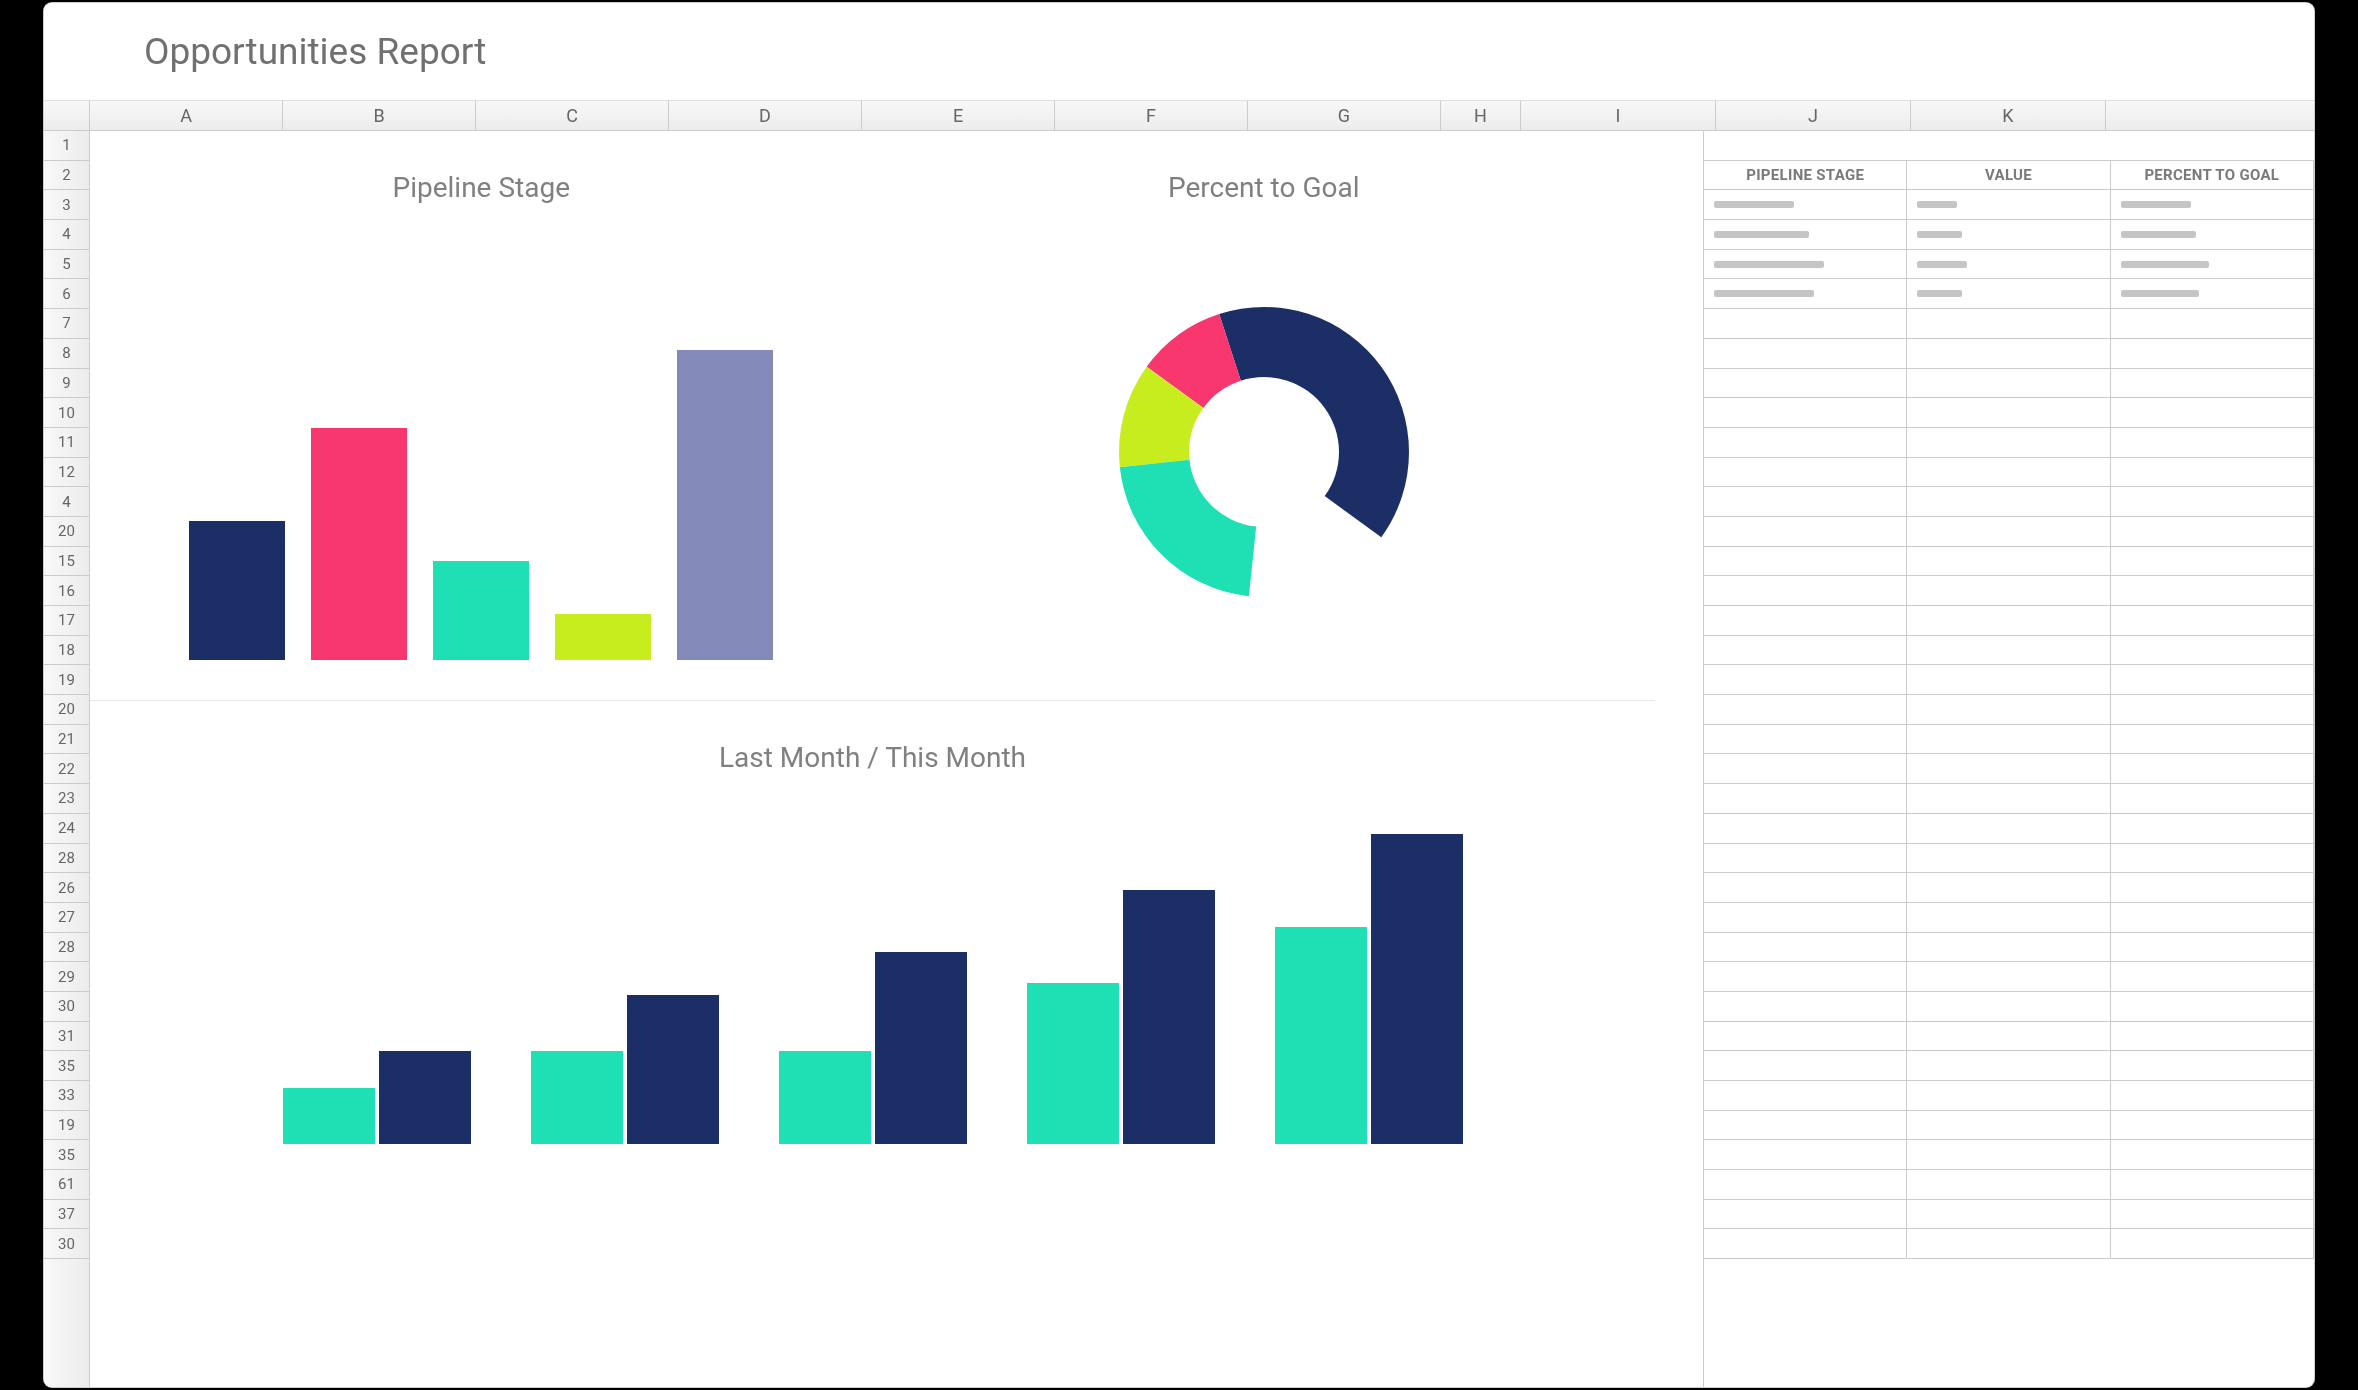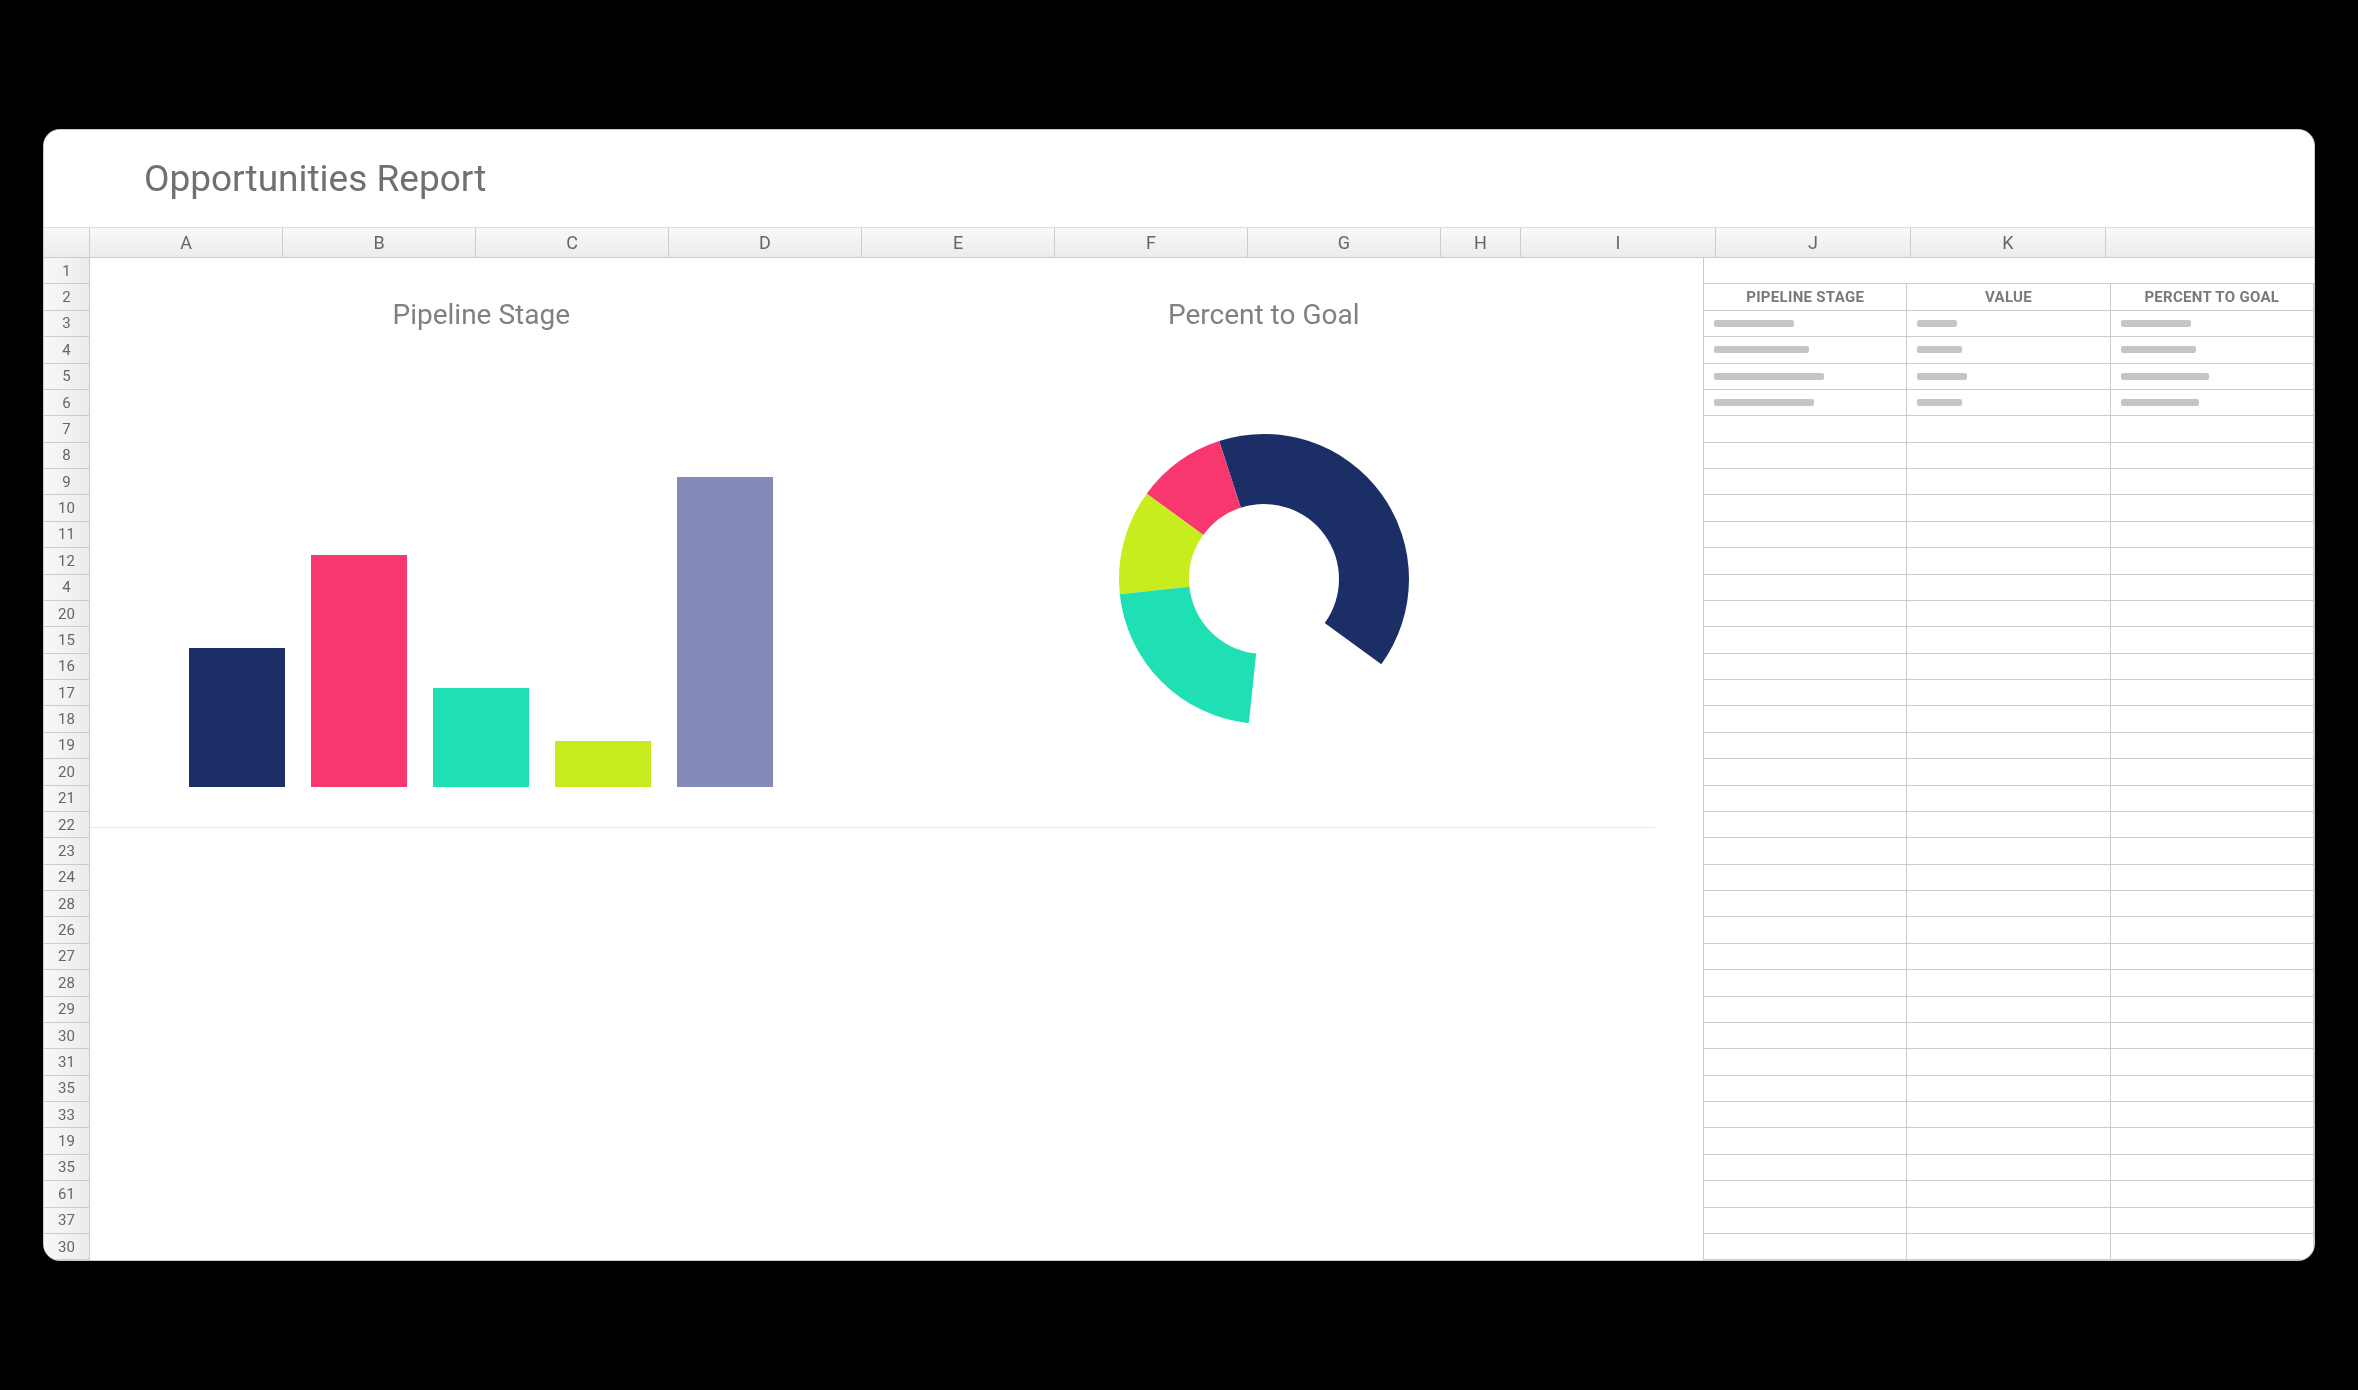--- a/index.html
+++ b/index.html
@@ -8,22 +8,22 @@
     background: #000;
     width: 2358px;
     height: 1390px;
     display: flex;
     align-items: center;
     justify-content: center;
   }
   .sheet-window {
     background: #fff;
     width: 2270px;
-    height: 1130px;
-    border-radius: 16px;
+    height: 1384px;
+    border-radius: 8px;
     overflow: hidden;
     box-shadow: 0 0 0 1px #ccc;
     display: flex;
     flex-direction: column;
   }
   .title-bar {
     height: 98px;
     display: flex;
     align-items: center;
     padding-left: 100px;
@@ -277,20 +277,45 @@
                   <path d="M 120.19253581563264 27.096805137202722 A 145 145 0 0 1 282.3074641843674 250.2288615824086 L 225.67627457812105 209.0838939219355 A 75 75 0 0 0 141.82372542187895 93.67076127786348 Z" fill="#1b2e66"></path>
                   <path d="M 47.69253581563264 79.77113841759137 A 145 145 0 0 1 120.19253581563264 27.096805137202722 L 141.82372542187895 93.67076127786348 A 75 75 0 0 0 104.32372542187895 120.9161060780645 Z" fill="#f7376e"></path>
                   <path d="M 20.79432517160035 180.15662717380968 A 145 145 0 0 1 47.69253581563264 79.77113841759137 L 104.32372542187895 120.9161060780645 A 75 75 0 0 0 90.41085784737949 172.83963474507397 Z" fill="#c7ed1f"></path>
                   <path d="M 149.84337282619026 309.20567482839965 A 145 145 0 0 1 20.79432517160035 180.15662717380968 L 90.41085784737949 172.83963474507397 A 75 75 0 0 0 157.160365254926 239.58914215262052 Z" fill="#1fdfb4"></path>
                 </svg>
             </div>
           </div>
 
         </div>
 
+        <div class="bottom-chart">
+          <div class="chart-title">Last Month / This Month</div>
+          <div class="grouped-area" id="grouped-bars">
+              <div class="group">
+                <div class="gbar" style="height: 55.8px; background: rgb(31, 223, 180);"></div>
+                <div class="gbar" style="height: 93px; background: rgb(27, 46, 102);"></div>
+              </div>
+              <div class="group">
+                <div class="gbar" style="height: 93px; background: rgb(31, 223, 180);"></div>
+                <div class="gbar" style="height: 148.8px; background: rgb(27, 46, 102);"></div>
+              </div>
+              <div class="group">
+                <div class="gbar" style="height: 93px; background: rgb(31, 223, 180);"></div>
+                <div class="gbar" style="height: 192.2px; background: rgb(27, 46, 102);"></div>
+              </div>
+              <div class="group">
+                <div class="gbar" style="height: 161.2px; background: rgb(31, 223, 180);"></div>
+                <div class="gbar" style="height: 254.2px; background: rgb(27, 46, 102);"></div>
+              </div>
+              <div class="group">
+                <div class="gbar" style="height: 217px; background: rgb(31, 223, 180);"></div>
+                <div class="gbar" style="height: 310px; background: rgb(27, 46, 102);"></div>
+              </div>
+            </div>
+        </div>
       </div>
 
       <div class="data-cols" id="data-cols">
           <div class="data-header-spacer"></div>
           <div class="data-header-row">
             <div class="data-header-cell">PIPELINE STAGE</div>
             <div class="data-header-cell">VALUE</div>
             <div class="data-header-cell">PERCENT TO GOAL</div>
           </div>
           <div class="data-row">

